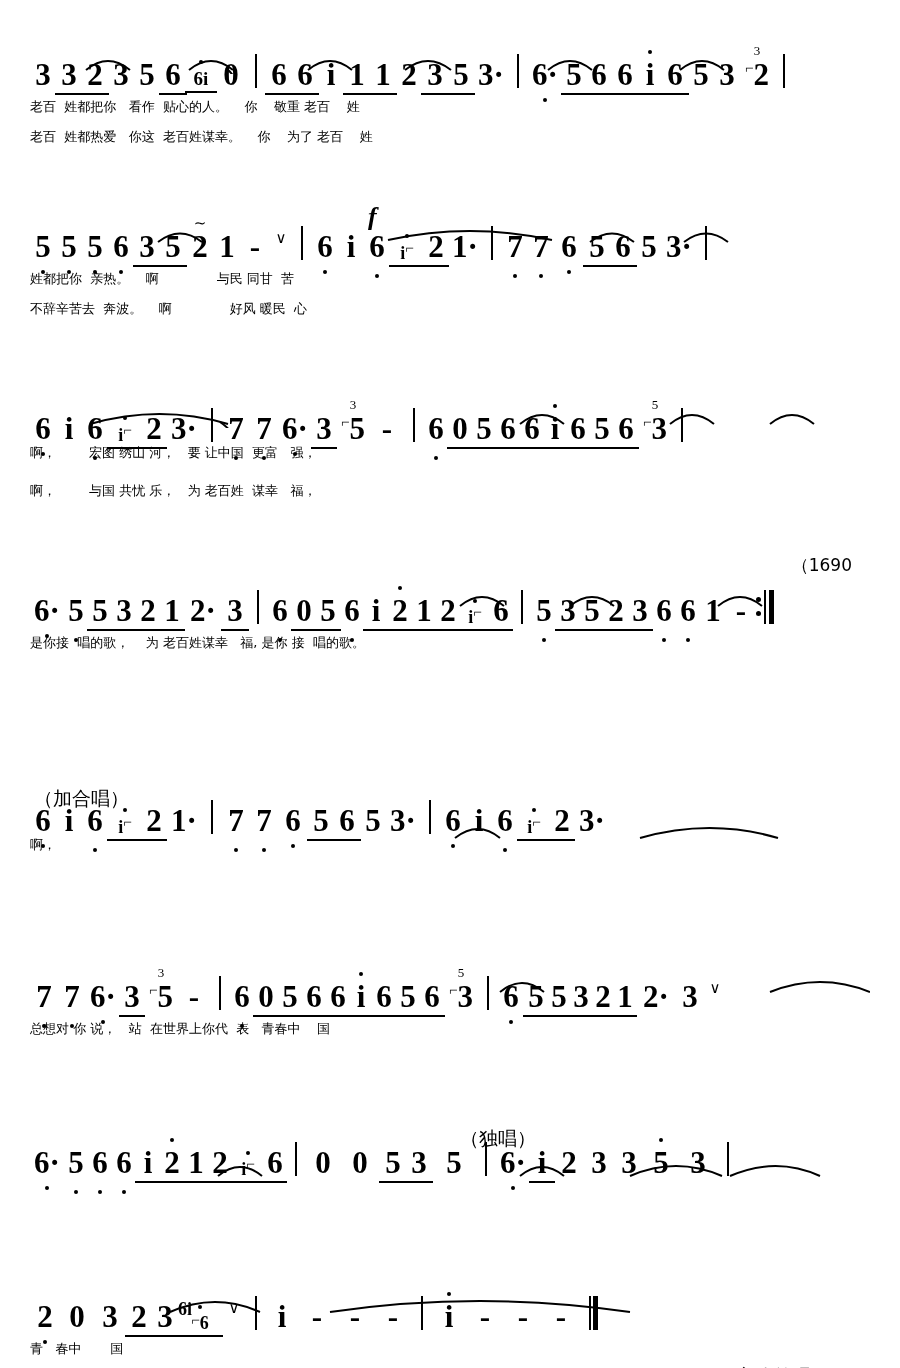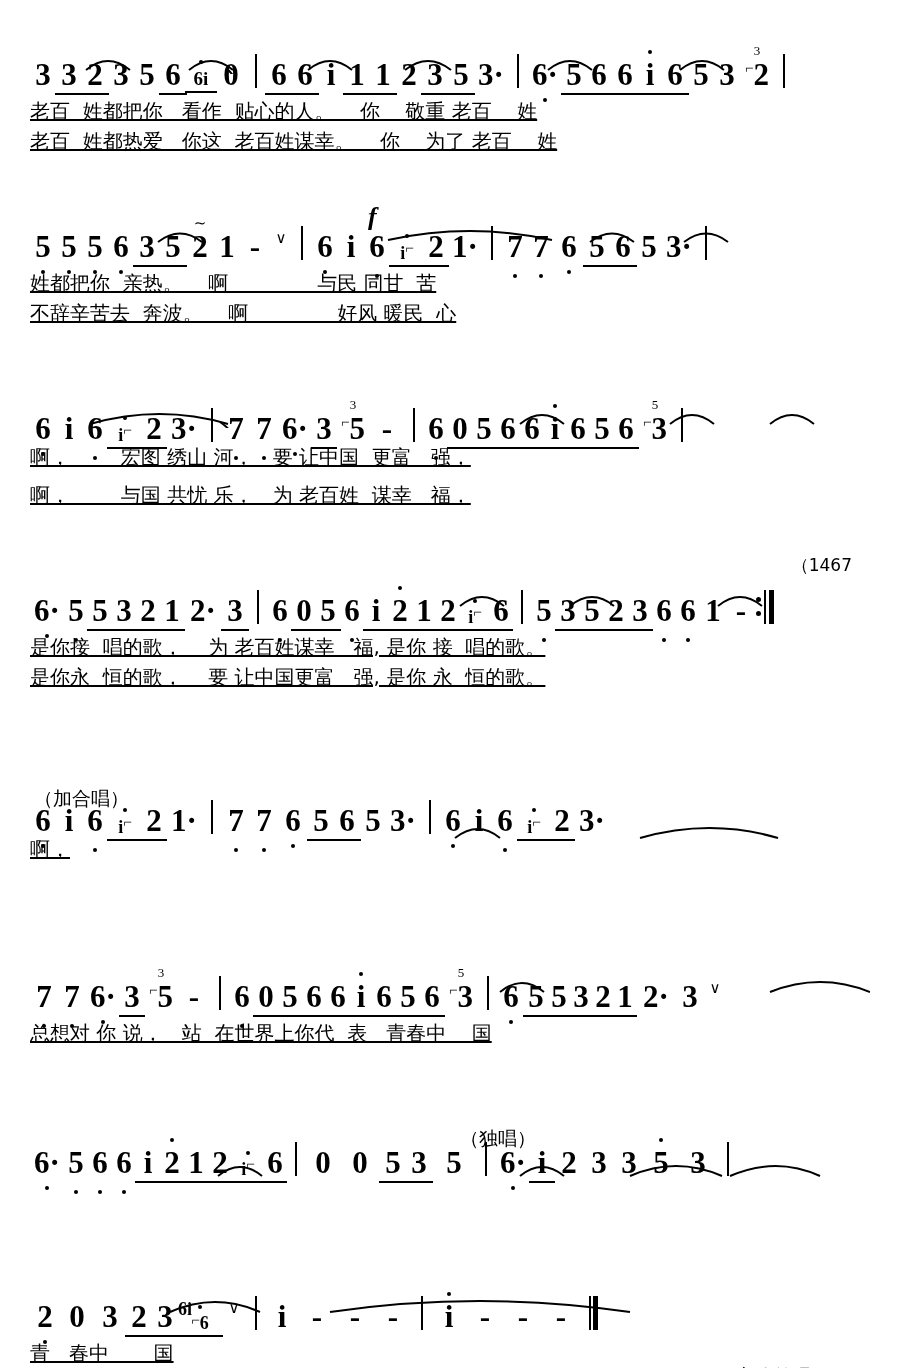--- a/index.html
+++ b/index.html
@@ -31,25 +31,24 @@
     font-size: 31px;
     font-weight: bold;
     font-family: "Liberation Serif", serif;
     line-height: 1;
     height: 46px;
     letter-spacing: 0;
   }
   .lyrics-row {
     display: flex;
     align-items: flex-start;
-    font-size: 20px;
+    font-size: 13px;
     height: 30px;
     font-family: "DejaVu Sans", sans-serif;
     white-space: pre;
-    text-decoration: underline;
   }
 
   
   .n { position: relative; display: inline-block; text-align: center; }
   
   .u1::after, .u2::after {
     content: "";
     position: absolute;
     left: -1px; right: -1px;
     bottom: -5px;
@@ -297,21 +296,21 @@
 
     <div class="lyrics-row">
       <span>啊，        宏图 绣山 河，   要 让中国  更富   强，</span>
     </div>
     <div class="lyrics-row" style="margin-top:8px;">
       <span>啊，        与国 共忧 乐，   为 老百姓  谋幸   福，</span>
     </div>
   </div>
 
   <div class="system" style="height:160px;margin-top:34px;">
-    <div class="tiny-brk" style="position:absolute;right:18px;top:-26px;">（1467</div>
+    <div class="tiny-brk" style="position:absolute;right:18px;top:-26px;">（1690</div>
     <svg class="slur" width="840" height="26" style="left:0;top:4px;">
       <path d="M430,22 Q452,4 474,22" stroke="#000" stroke-width="2" fill="none"></path>
       <path d="M540,22 Q562,4 584,22" stroke="#000" stroke-width="2" fill="none"></path>
       <path d="M688,22 Q710,4 732,22" stroke="#000" stroke-width="2" fill="none"></path>
     </svg>
 
     <div class="notes-row" style="margin-top:24px;">
       <span class="n ol" style="width:34px;">6<span class="dotr">·</span></span>
       <span class="n u1 ol" style="width:24px;">5</span>
       <span class="n u1" style="width:24px;">5</span>
@@ -345,23 +344,20 @@
           <s class="a"></s>
           <s class="b"></s>
           <i></i>
           <b></b>
         </span>
     </div>
 
     <div class="lyrics-row" style="margin-top:8px;">
       <span>是你接  唱的歌，    为 老百姓谋幸   福, 是你 接  唱的歌。</span>
     </div>
-    <div class="lyrics-row">
-      <span>是你永  恒的歌，    要 让中国更富   强, 是你 永  恒的歌。</span>
-    </div>
   </div>
 
   <div class="system" style="height:150px;margin-top:30px;">
     <div class="tag" style="position:absolute;left:4px;top:-4px;">（加合唱）</div>
     <svg class="slur" width="840" height="26" style="left:0;top:26px;">
       <path d="M425,22 Q448,4 470,22" stroke="#000" stroke-width="2" fill="none"></path>
       <path d="M610,22 Q680,2 748,22" stroke="#000" stroke-width="2" fill="none"></path>
     </svg>
 
     <div class="notes-row" style="margin-top:50px;">

